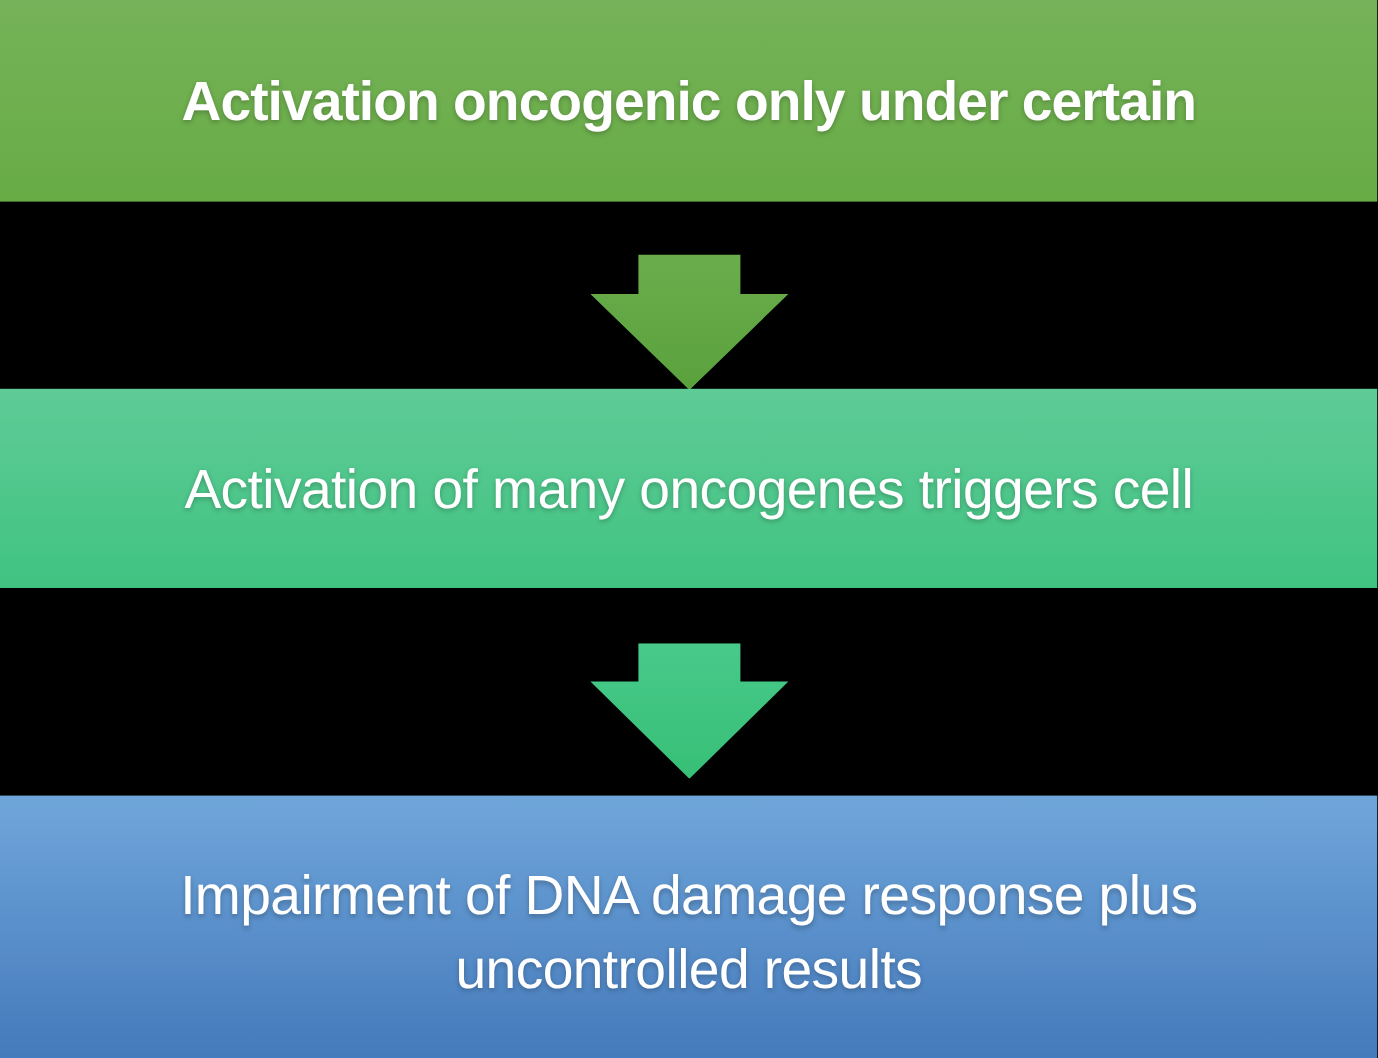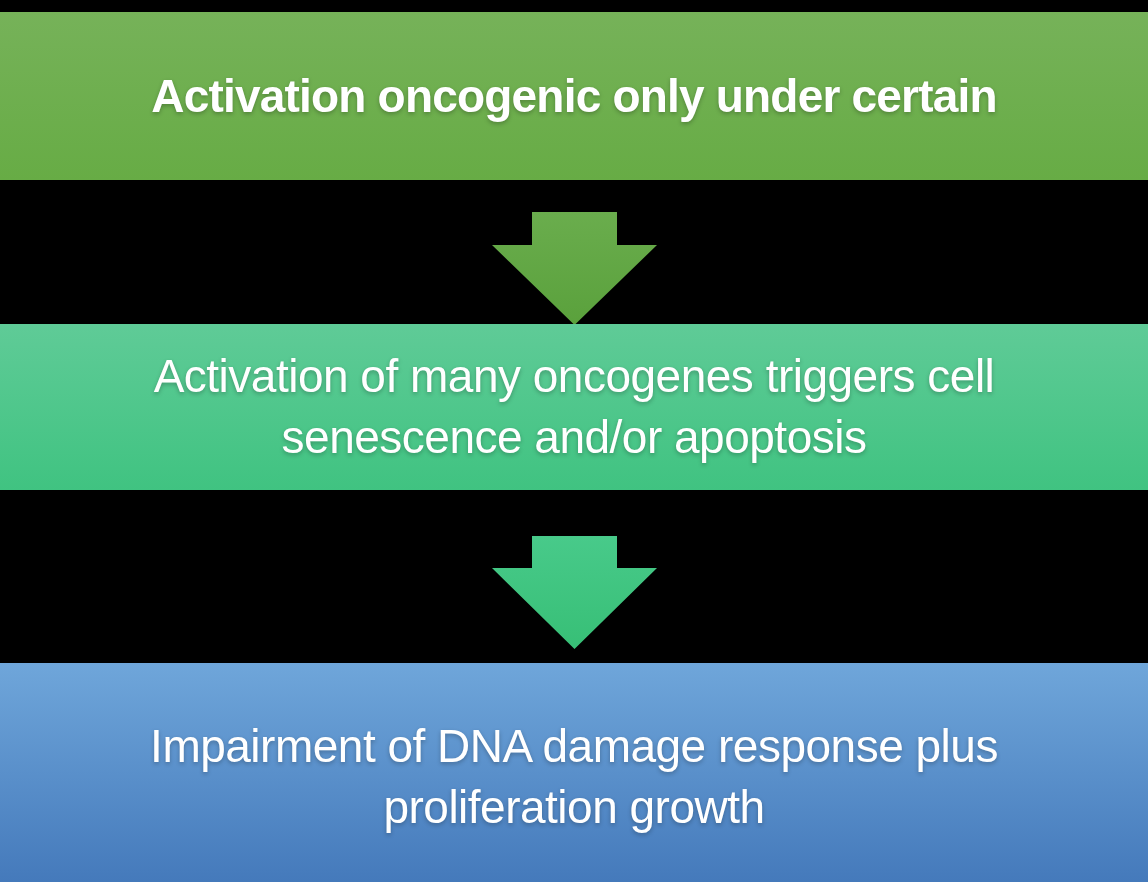--- a/index.html
+++ b/index.html
@@ -28,21 +28,21 @@
   }
   .box .line {
     display: block;
     color: #ffffff;
     font-size: 46px;
     line-height: 61px;
     letter-spacing: -0.5px;
     text-shadow: 0 2px 4px rgba(0,0,0,0.25);
     white-space: nowrap;
   }
-  .box1 { top: 12px;     height: 168px; }
+  .box1 { top: 0;     height: 168px; }
   .box2 { top: 324px; height: 166px; }
   .box3 { top: 663px; height: 227px; }
   .box1 .line {
     font-weight: 700;
     letter-spacing: -0.8px;
   }
   .arrow {
     position: absolute;
     left: 492px;
     width: 165px;
@@ -65,31 +65,30 @@
       <linearGradient id="arrowGrad1" x1="0" y1="0" x2="0" y2="1">
         <stop offset="0" stop-color="#6aad4d"></stop>
         <stop offset="1" stop-color="#5aa13c"></stop>
       </linearGradient>
     </defs>
     <polygon points="40,0 125,0 125,33 165,33 82.5,113 0,33 40,33" fill="url(#arrowGrad1)"></polygon>
   </svg>
 
   <section class="box box2" style="--g1: #5fcb97; --g2: #40c381;">
     <span class="line">Activation of many oncogenes triggers cell</span>
-    <span class="line">senescence and/or apoptosis</span>
   </section>
 
   <svg class="arrow arrow2" viewBox="0 0 165 113" preserveAspectRatio="none">
     <defs>
       <linearGradient id="arrowGrad2" x1="0" y1="0" x2="0" y2="1">
         <stop offset="0" stop-color="#48ca8a"></stop>
         <stop offset="1" stop-color="#37bf76"></stop>
       </linearGradient>
     </defs>
     <polygon points="40,0 125,0 125,32 165,32 82.5,113 0,32 40,32" fill="url(#arrowGrad2)"></polygon>
   </svg>
 
   <section class="box box3" style="--g1: #6fa6da; --g2: #4378ba;">
     <span class="line">Impairment of DNA damage response plus</span>
-    <span class="line">proliferation growth</span>
+    <span class="line">uncontrolled results</span>
   </section>
 
 </div>
 
 </body></html>

